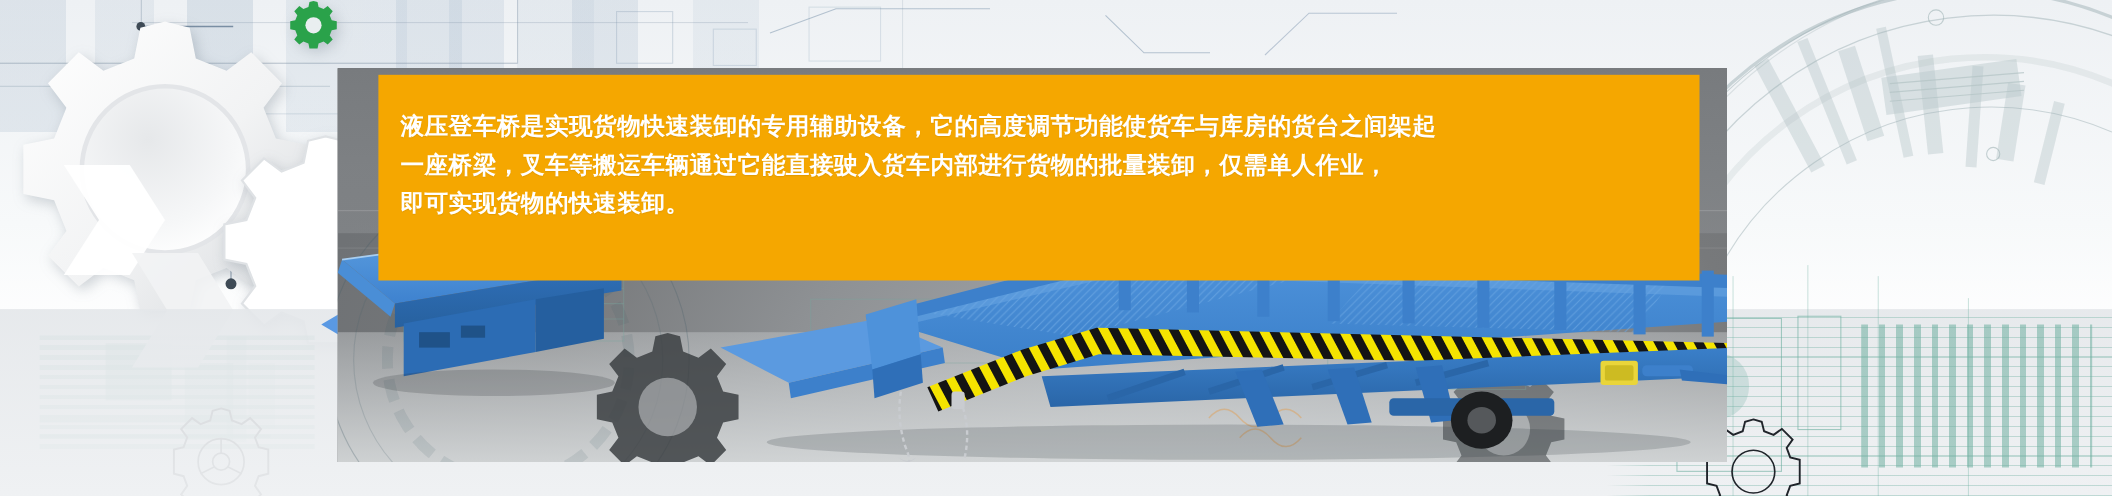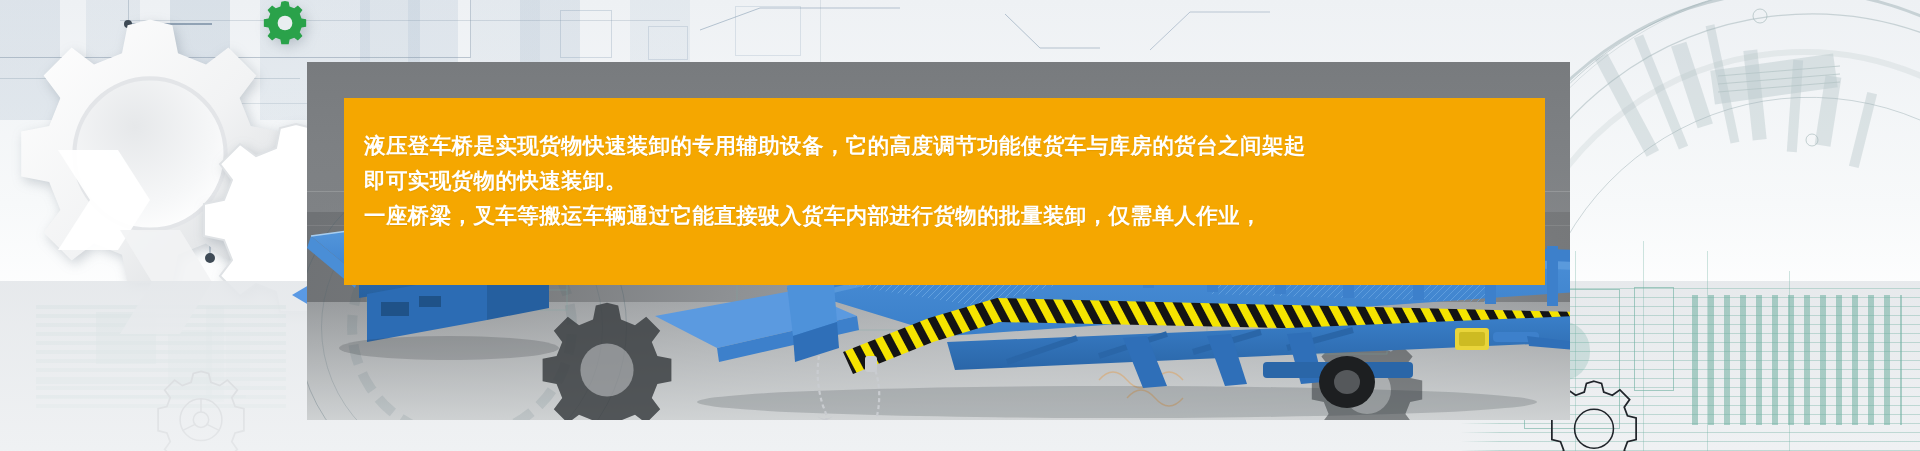--- a/index.html
+++ b/index.html
@@ -117,21 +117,20 @@
   .bluewire { position:absolute; }
 
   
   .equip { position:absolute; }
 
   
   #text-box {
     position:absolute; left:344px; top:68px; width:1201px; height:187px;
     background:#f5a700;
     padding:30px 0 0 0;
-    margin-top:30px;
   }
   #text-box .lines {
     margin-left:20px;
     color:#ffffff;
     font-size:21.5px;
     font-weight:bold;
     line-height:35px;
     letter-spacing:.4px;
     text-shadow:0 1px 1px rgba(150,100,0,.18);
     font-family:"DejaVu Sans","Liberation Sans",sans-serif;
@@ -421,18 +420,18 @@
       </g>
       <path d="M170 250 q8 6 16 0 q-8 8 -16 0" fill="#c9ccd0"></path>
 
       <rect x="218" y="190" width="12" height="16" rx="3" fill="#c9ccd0"></rect>
     </svg>
   </div>
 
   <div id="text-box">
     <div class="lines">
       <p>液压登车桥是实现货物快速装卸的专用辅助设备，它的高度调节功能使货车与库房的货台之间架起</p>
+      <p>一座桥梁，叉车等搬运车辆通过它能直接驶入货车内部进行货物的批量装卸，仅需单人作业，</p>
       <p>即可实现货物的快速装卸。</p>
-      <p>一座桥梁，叉车等搬运车辆通过它能直接驶入货车内部进行货物的批量装卸，仅需单人作业，</p>
     </div>
   </div>
 
 </div>
 
 </body></html>

